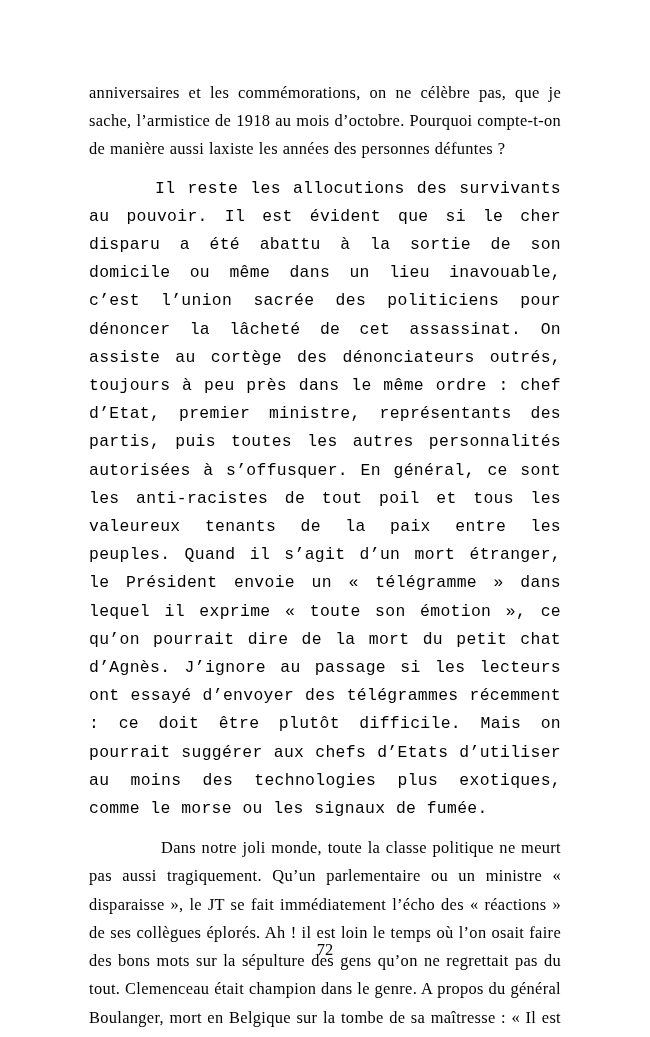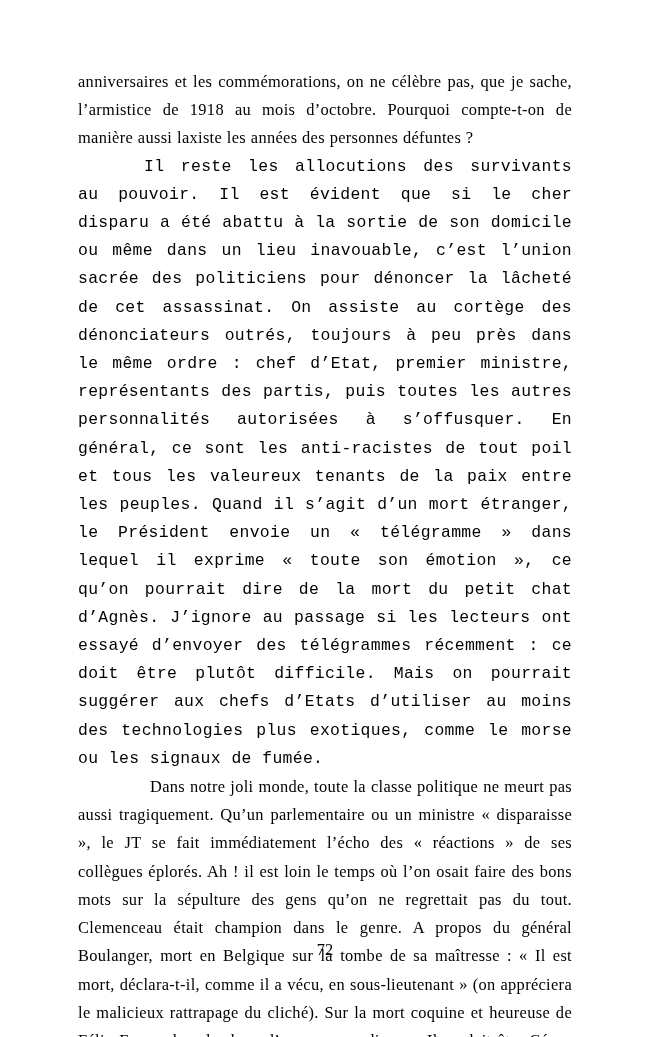--- a/index.html
+++ b/index.html
@@ -23,21 +23,21 @@
     height: 1037px;
     background: #ffffff;
   }
   .text-block {
     position: absolute;
     left: 78px;
     top: 68px;
     width: 494px;
   }
   p {
-    margin: 0;
+    margin: 11px;
     font-size: 16.4px;
     line-height: 28.2px;
     text-align: justify;
     text-justify: inter-word;
     letter-spacing: 0.02em;
     word-spacing: 0.02em;
   }
   p.indent-1 {
     text-indent: 66px;
     font-family: Liberation Mono, monospace;

